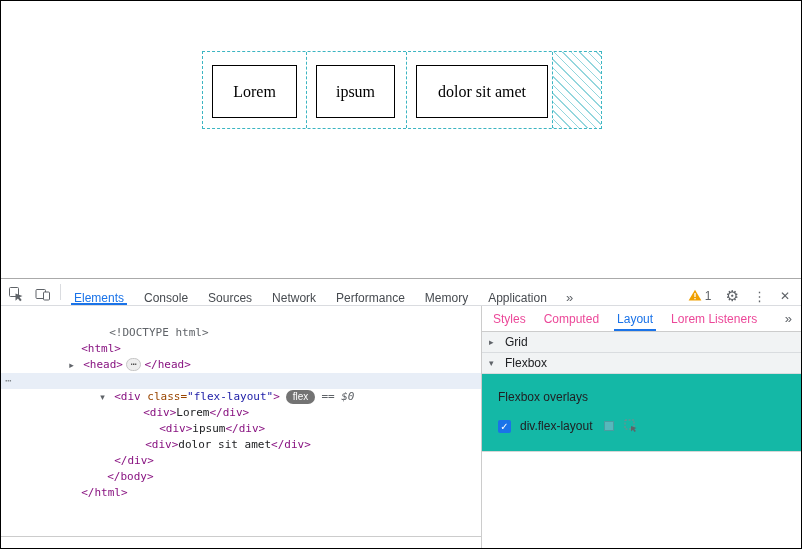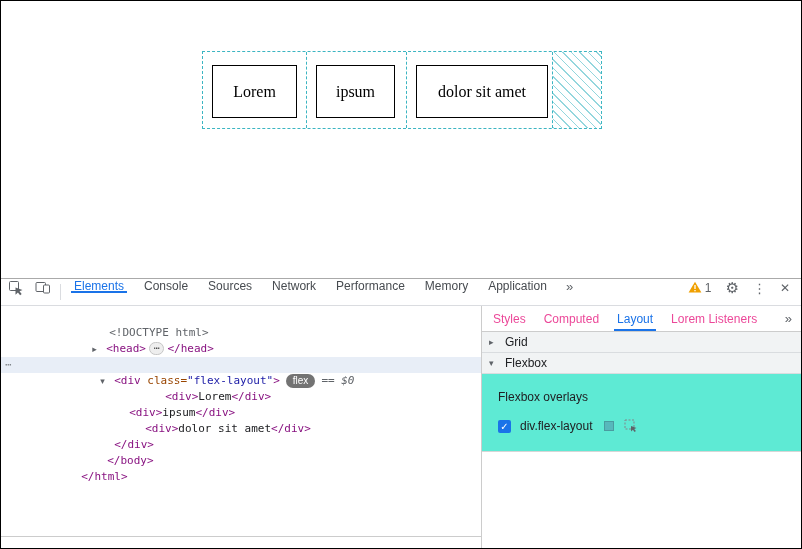--- a/index.html
+++ b/index.html
@@ -18,21 +18,21 @@
   .fi-2 { left:113px; top:13px; width:79px;  height:53px; }
   .fi-3 { left:213px; top:13px; width:132px; height:53px; }
   .flex-sep { position:absolute; top:0; bottom:0; width:0; border-left:1px dashed #3cb5c2; }
   .sep-1 { left:103px; } .sep-2 { left:203px; } .sep-3 { left:349px; }
   .flex-hatch { position:absolute; left:350px; right:0; top:0; bottom:0;
     background:repeating-linear-gradient(45deg, rgba(60,181,194,0.55) 0 1px, transparent 1px 6px); }
 
   
   .devtools { position:absolute; left:0; top:277px; width:800px; height:270px;
               border-top:1px solid #aaaaaa; background:#fff; color:#333; font-size:12px; }
-  .dt-toolbar { height:27px; display:flex; align-items:flex-start; border-bottom:1px solid #dadce0; }
+  .dt-toolbar { height:27px; display:flex; align-items:flex-end; border-bottom:1px solid #dadce0; }
   .tb-btn { width:28px; display:flex; align-items:center; justify-content:center; }
   .tb-sep { width:1px; height:16px; background:#dadce0; margin:auto 3px; }
   .tool-tab { padding:0 10px; display:flex; align-items:center; color:#474b50; position:relative; }
   .tool-tab.selected { color:#1a73e8; }
   .tool-tab.selected::after { content:""; position:absolute; left:7px; right:7px; bottom:0;
                               height:2px; background:#1a73e8; }
   .tab-more { padding:0 9px; display:flex; align-items:center; color:#5f6368; font-size:13px; }
   .tb-right { margin-left:auto; display:flex; align-items:center; padding-right:4px; }
   .tb-right > * { padding:0 7px; display:flex; align-items:center; color:#5f6368; }
   .warn-wrap { gap:3px; }
@@ -70,21 +70,21 @@
   .right-pane { flex:1; border-left:1px solid #ccc; display:flex; flex-direction:column; }
   .side-tabs { height:26px; display:flex; align-items:stretch; border-bottom:1px solid #ccc;
                padding-left:2px; }
   .side-tab { padding:0 9px; display:flex; align-items:center; color:#ec4899; position:relative; }
   .side-tab.selected { color:#1a73e8; }
   .side-tab.selected::after { content:""; position:absolute; left:6px; right:6px; bottom:0;
                               height:2px; background:#1a73e8; }
   .section-header { height:21px; display:flex; align-items:center; gap:6px; padding-left:7px;
                     background:#f1f3f4; border-bottom:1px solid #d9dcdf; color:#202124; }
   .tri { color:#5f6368; font-size:9px; width:10px; font-family:"DejaVu Sans",sans-serif; }
-  .flexbox-content { padding:16px 16px 18px 16px; border-bottom:1px solid #d6d6d6; background:#5eead4; }
+  .flexbox-content { padding:16px 16px 18px 16px; border-bottom:1px solid #d6d6d6; background:#14b8a6; }
   .overlays-title { font-weight:500; color:#202124; margin-bottom:15px; }
   .overlay-row { display:flex; align-items:center; }
   .checkbox { width:13px; height:13px; background:#1a73e8; border-radius:2px; color:#fff;
               font-size:10px; line-height:13px; text-align:center; margin-right:9px; }
   .overlay-label { color:#202124; }
   .swatch { width:10px; height:10px; background:#57b8bc; border:1px solid rgba(0,0,0,0.15);
             margin-left:12px; }
   .overlay-icon-wrap { margin-left:10px; display:flex; align-items:center; }
 </style>
 </head>
@@ -156,33 +156,36 @@
           </div>
       </div>
     </div>
 
     <div class="dt-main">
 
       <div class="left-pane">
         <div class="row" style="padding-left:14px">
           <span class="tok-doctype">&lt;!DOCTYPE html&gt;</span>
         </div>
-        <div class="row" style="padding-left:25px">
+        <div class="row" style="padding-left:14px">
+          <span class="tok-tag">&lt;html&gt;</span>
+        </div>
+        <div class="row" style="padding-left:2px">
           <span class="arrow">▸</span><span class="tok-tag">&lt;head&gt;</span><span class="pill">⋯</span><span class="tok-tag">&lt;/head&gt;</span>
         </div>
         <div class="row" style="padding-left:17px">
           <span class="arrow">▾</span><span class="tok-tag">&lt;body&gt;</span>
         </div>
         <div class="row selected" style="padding-left:33px">
           <span class="gutter-dots">⋯</span><span class="arrow">▾</span><span class="tok-tag">&lt;div</span><span class="tok-attr"> class=</span><span class="tok-val">"flex-layout"</span><span class="tok-tag">&gt;</span><span class="flex-badge">flex</span><span class="tok-ref">== $0</span>
         </div>
-        <div class="row" style="padding-left:98px">
+        <div class="row" style="padding-left:76px">
           <span class="tok-tag">&lt;div&gt;</span><span class="tok-text">Lorem</span><span class="tok-tag">&lt;/div&gt;</span>
         </div>
-        <div class="row" style="padding-left:62px">
+        <div class="row" style="padding-left:92px">
           <span class="tok-tag">&lt;div&gt;</span><span class="tok-text">ipsum</span><span class="tok-tag">&lt;/div&gt;</span>
         </div>
         <div class="row" style="padding-left:78px">
           <span class="tok-tag">&lt;div&gt;</span><span class="tok-text">dolor sit amet</span><span class="tok-tag">&lt;/div&gt;</span>
         </div>
         <div class="row" style="padding-left:47px">
           <span class="tok-tag">&lt;/div&gt;</span>
         </div>
         <div class="row" style="padding-left:40px">
           <span class="tok-tag">&lt;/body&gt;</span>

